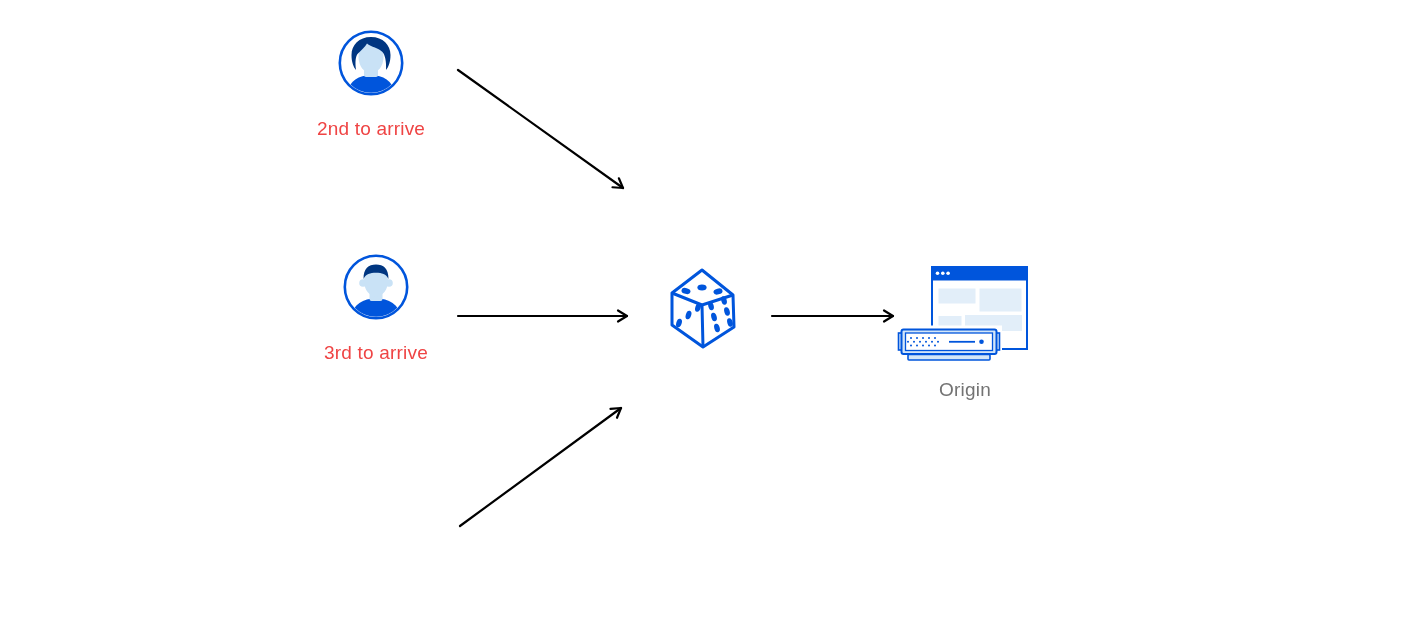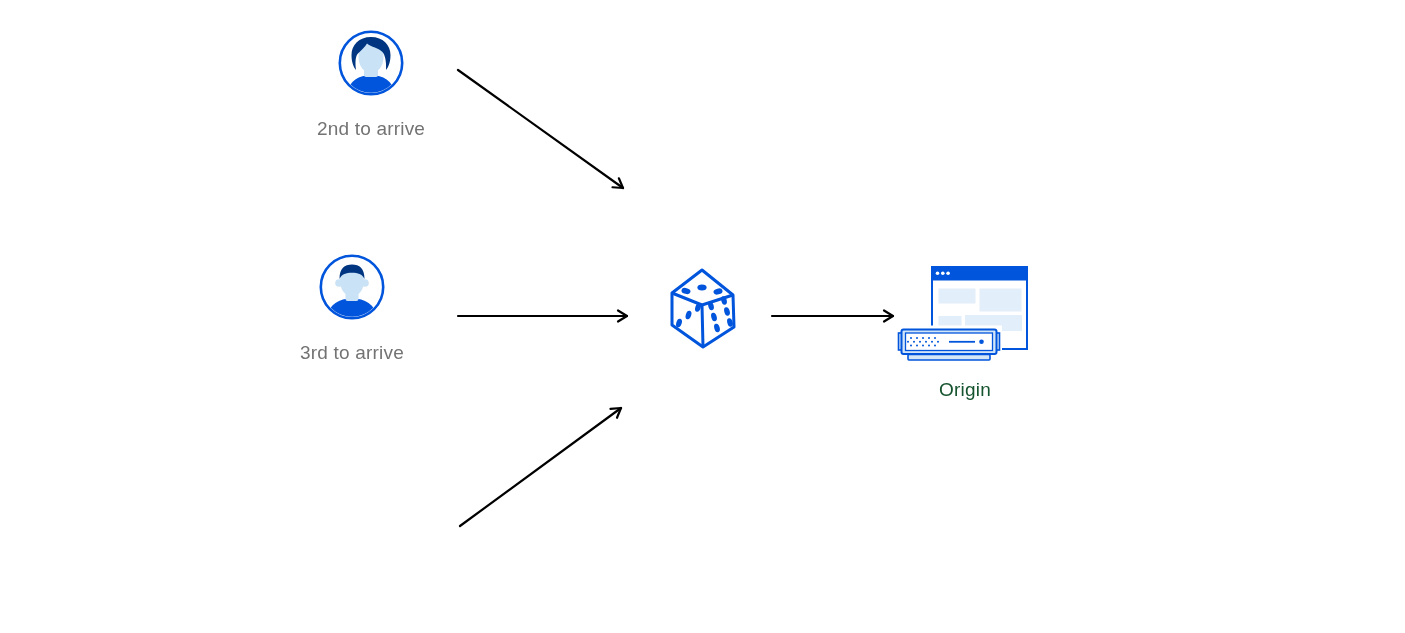--- a/index.html
+++ b/index.html
@@ -25,39 +25,39 @@
     position: absolute;
     display: flex;
     flex-direction: column;
     align-items: center;
     width: 140px;
   }
   .node-label {
     margin-top: 22px;
     font-size: 19px;
     line-height: 22px;
-    color: #737373;
+    color: #ef4444;
     letter-spacing: 0.2px;
     white-space: nowrap;
     text-align: center;
   }
   .origin-node {
     position: absolute;
     left: 892px;
     top: 261px;
     width: 145px;
     height: 140px;
   }
   .origin-label {
     position: absolute;
     left: 73px;
     top: 118px;
     transform: translateX(-50%);
     font-size: 19px;
-    color: #14532d;
+    color: #737373;
     letter-spacing: 0.2px;
     white-space: nowrap;
   }
   .dice-node {
     position: absolute;
     left: 667px;
     top: 266px;
     width: 70px;
     height: 85px;
   }
@@ -92,21 +92,21 @@
       <g clip-path="url(#clipA)">
         <path d="M8,66 C10,52 20,45 33,45 C46,45 56,52 58,66 Z" fill="#0055DC"></path>
         <rect x="26" y="32" width="14" height="15" rx="2" fill="#C9E2F6"></rect>
         <path d="M33,12 C42,12 45.5,19 45.5,27 C45.5,36 40,43 33,43 C26,43 20.5,36 20.5,27 C20.5,19 24,12 33,12 Z" fill="#C9E2F6"></path>
         <path d="M33,7 C21,7 13.5,15 13.5,25 C13.5,32 15.5,37 18,40 C17,32 17.5,26 20,23.5 C24,19.5 27,17 29,13.5 C33,17 41,18 44.5,22 C47,25 48.5,31 48,40 C50.5,37 52.5,32 52.5,25 C52.5,15 45,7 33,7 Z" fill="#003681"></path>
       </g>
     </svg>
     <div class="node-label">2nd to arrive</div>
   </div>
 
-  <div class="node" style="left:282px; top:254px;justify-content:center;">
+  <div class="node" style="left:306px; top:254px;justify-content:center;">
     <svg width="66" height="66" viewBox="0 0 66 66">
       <defs>
           <clipPath id="clipB">
             <circle cx="33" cy="33" r="29.8"></circle>
           </clipPath>
         </defs>
       <circle cx="33" cy="33" r="31.2" fill="#ffffff" stroke="#0055DC" stroke-width="2.6"></circle>
       <g clip-path="url(#clipB)">
         <path d="M7,66 C9,51 19,44.5 33,44.5 C47,44.5 57,51 59,66 Z" fill="#0055DC"></path>
         <circle cx="20" cy="29" r="3.8" fill="#C9E2F6"></circle>

